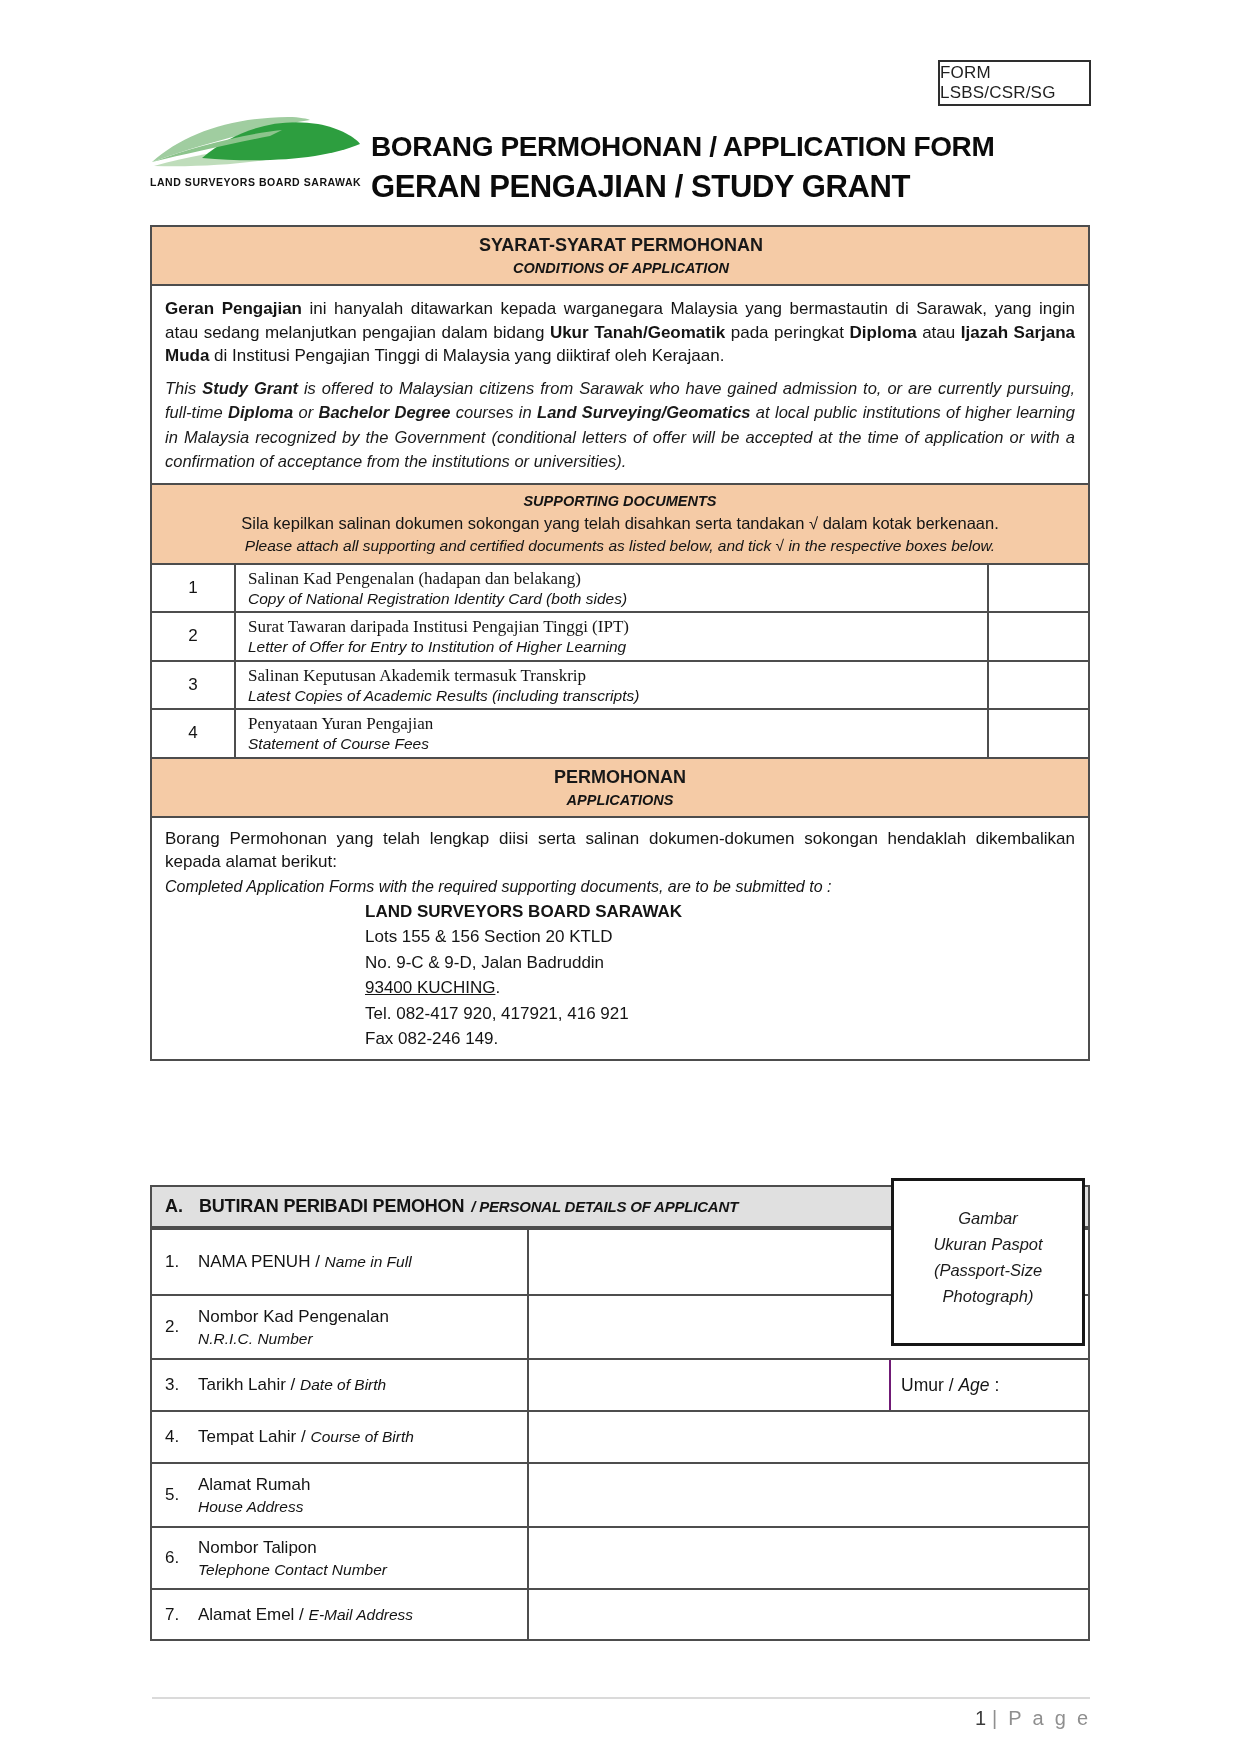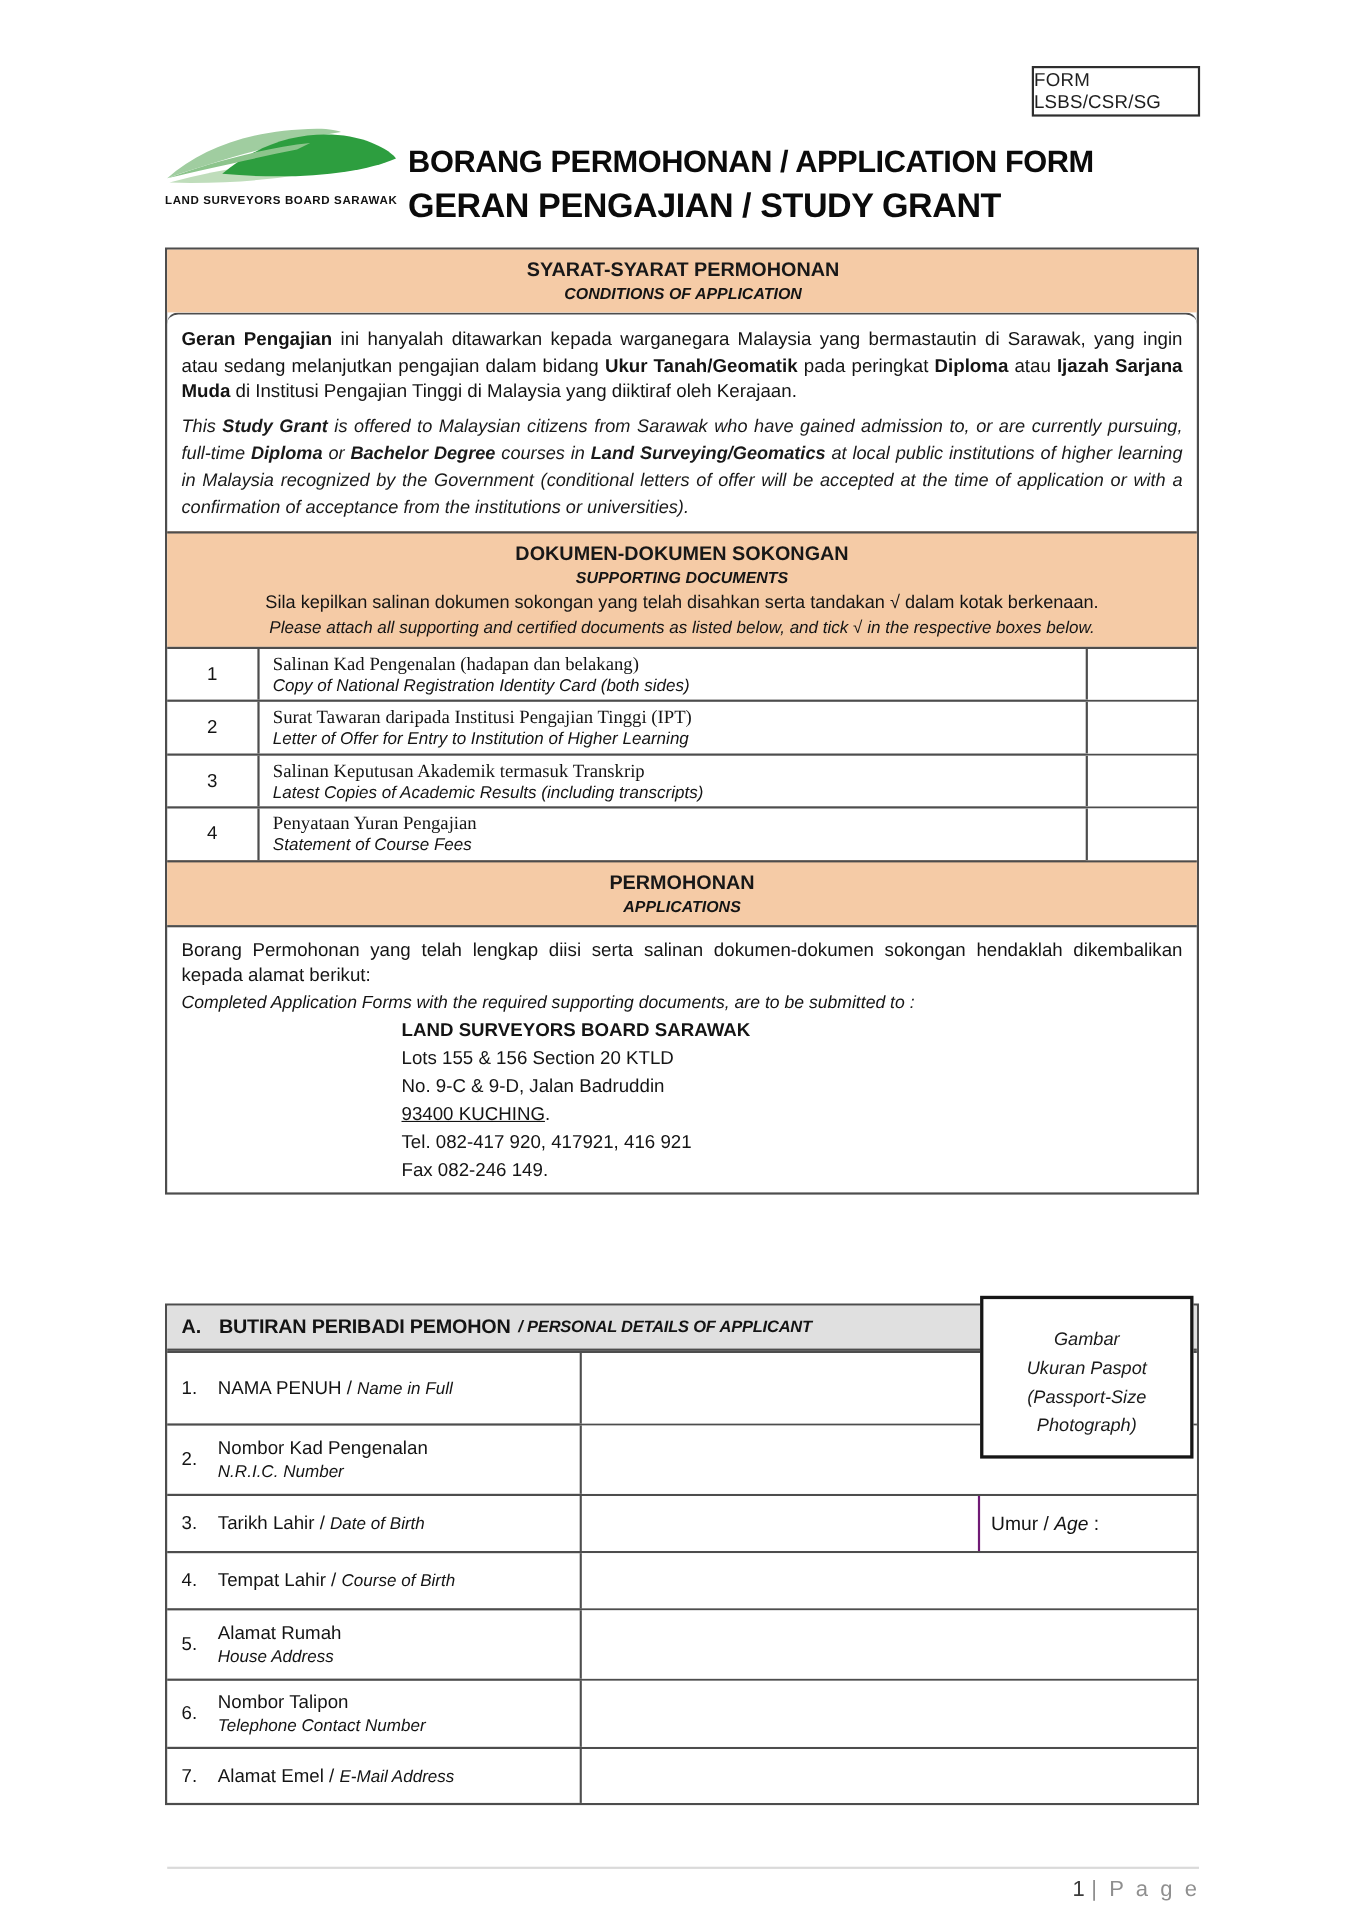--- a/index.html
+++ b/index.html
@@ -35,21 +35,21 @@
     border:2px solid #4d4d4d; background:#fff;
   }
   .sect { border-top:2px solid #4d4d4d; }
   .sect:first-child { border-top:none;padding-left:12px; }
   .peach { background:#F5CBA6; text-align:center; padding:6px 10px; }
   .h-ms { font-weight:bold; font-size:18px; line-height:25px; color:#181818; }
   .h-en { font-weight:bold; font-style:italic; font-size:14.5px; line-height:20px; }
   .inst-ms { font-size:16.5px; line-height:24px; }
   .inst-en { font-style:italic; font-size:15.5px; line-height:22px; }
 
-  .cond-body { padding:11px 13px 9px 13px;border-radius:10px; }
+  .cond-body { padding:11px 13px 9px 13px; }
   .p-ms { font-size:17px; line-height:23.5px; text-align:justify; }
   .p-en { font-style:italic; font-size:16.5px; line-height:24.5px; text-align:justify; margin-top:8px; color:#1a1a1a; }
 
   .doc-row { display:flex; min-height:46px; }
   .doc-no { width:84px; border-right:2px solid #4d4d4d; display:flex; align-items:center; justify-content:center; font-size:17px; }
   .doc-text { flex:1; padding:3px 12px; display:flex; flex-direction:column; justify-content:center; }
   .doc-ms { font-size:17px; line-height:21px;font-family:Liberation Serif, serif; }
   .doc-en { font-size:15.5px; font-style:italic; line-height:19.5px; }
   .doc-tick { width:101px; border-left:2px solid #4d4d4d; background:#fff; }
 
@@ -78,21 +78,21 @@
   .pa-text .en-it { font-style:italic; font-size:15.5px; }
   .pa-text.stacked .ms { display:block; line-height:23px; }
   .pa-text.stacked .en-it { display:block; line-height:21px; }
   .pa-input { flex:1; background:#fff; }
   .pa-age { width:199px; border-left:2px solid #701a75; display:flex; align-items:center; padding-left:10px; font-size:17.5px; }
   .pa-age .en-it { font-style:italic; }
   .h66{height:66px;} .h64{height:64px;} .h52{height:52px;} .h62{height:62px;} .h51{height:51px;}
 
   
   .photo-box {
-    position:absolute; left:891px; top:1178px; width:194px; height:148px;
+    position:absolute; left:891px; top:1178px; width:194px; height:168px;
     background:#fff; border:3px solid #161616; z-index:2;
     display:flex; flex-direction:column; align-items:center; padding-top:24px;
     font-style:italic; font-size:16.5px; line-height:26px; color:#1a1a1a; text-align:center;
   }
 
   
   .footer-rule { position:absolute; left:152px; top:1697px; width:938px; border-top:2px solid #dadada; }
   .footer-text { position:absolute; right:150px; top:1707px; font-size:20px; white-space:nowrap; }
   .footer-num { color:#3c3c3c; letter-spacing:2px; margin-right:4px; }
   .footer-label { color:#8f8f8f; letter-spacing:2.8px; }
@@ -127,21 +127,20 @@
       <div class="h-ms">SYARAT-SYARAT PERMOHONAN</div>
       <div class="h-en">CONDITIONS OF APPLICATION</div>
     </div>
 
     <div class="sect cond-body">
       <p class="p-ms"><b>Geran Pengajian</b><span> ini hanyalah ditawarkan kepada warganegara Malaysia yang bermastautin di Sarawak, yang ingin atau sedang melanjutkan pengajian dalam bidang </span><b>Ukur Tanah/Geomatik</b><span> pada peringkat </span><b>Diploma</b><span> atau </span><b>Ijazah Sarjana Muda</b><span> di Institusi Pengajian Tinggi di Malaysia yang diiktiraf oleh Kerajaan.</span></p>
       <p class="p-en"><span>This </span><b>Study Grant</b><span> is offered to Malaysian citizens from Sarawak who have gained admission to, or are currently pursuing, full-time </span><b>Diploma</b><span> or </span><b>Bachelor Degree</b><span> courses in </span><b>Land Surveying/Geomatics</b><span> at local public institutions of higher learning in Malaysia recognized by the Government (conditional letters of offer will be accepted at the time of application or with a confirmation of acceptance from the institutions or universities).</span></p>
     </div>
 
     <div class="sect peach">
-      <div class="h-ms">DOKUMEN-DOKUMEN SOKONGAN</div>
       <div class="h-en">SUPPORTING DOCUMENTS</div>
       <div class="inst-ms">Sila kepilkan salinan dokumen sokongan yang telah disahkan serta tandakan √ dalam kotak berkenaan.</div>
       <div class="inst-en">Please attach all supporting and certified documents as listed below, and tick √ in the respective boxes below.</div>
     </div>
 
     <div class="sect doc-row">
       <div class="doc-no">1</div>
       <div class="doc-text">
         <div class="doc-ms">Salinan Kad Pengenalan (hadapan dan belakang)</div>
         <div class="doc-en">Copy of National Registration Identity Card (both sides)</div>

